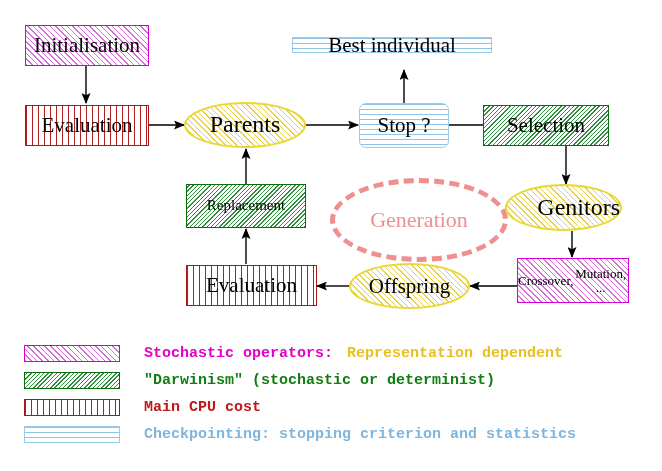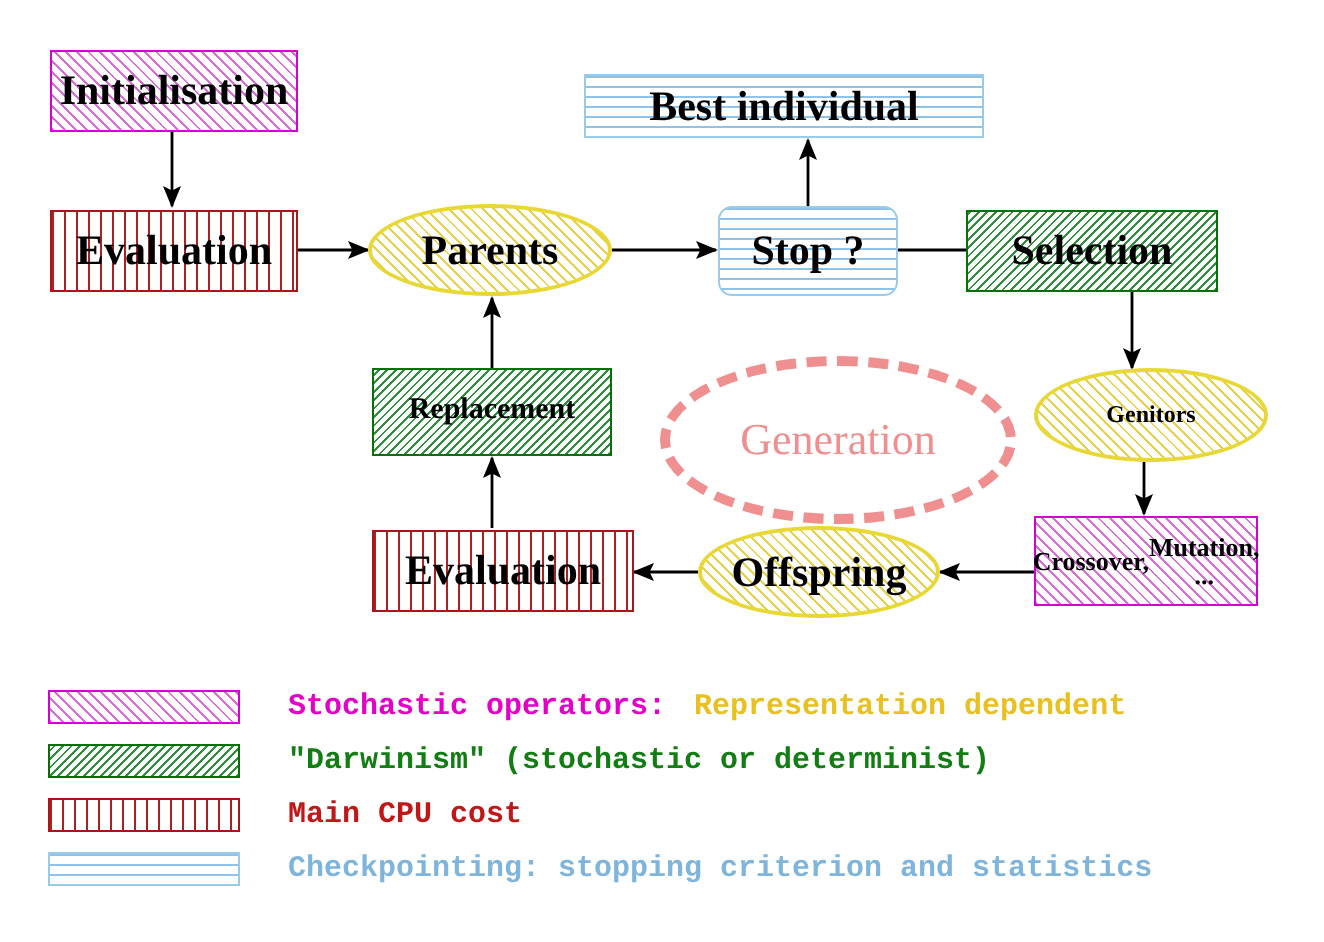--- a/index.html
+++ b/index.html
@@ -17,21 +17,20 @@
   .node{
     position:absolute;
     box-sizing:border-box;
     display:flex;
     align-items:center;
     justify-content:center;
     text-align:center;
     color:#000000;
     line-height:1.05;
     z-index:3;
-    font-weight:bold;
   }
   .node span{position:relative;z-index:4;}
 
   
   .hatch-magenta{
     background-color:#ffffff;
     background-image:repeating-linear-gradient(45deg,
         #d86fd8 0px, #d86fd8 1px, rgba(255,255,255,0) 1px, rgba(255,255,255,0) 4px);
     border:1px solid #d400d4;
   }
@@ -124,37 +123,37 @@
   </svg>
 
   <div class="node hatch-magenta" style="left:25px;top:25px;width:124px;height:41px;font-size:21px;">
     <span>Initialisation</span>
   </div>
 
   <div class="node hatch-red" style="left:25px;top:105px;width:124px;height:41px;font-size:21px;">
     <span>Evaluation</span>
   </div>
 
-  <div class="node hatch-yellow ellipse" style="left:184px;top:102px;width:122px;height:46px;font-size:21px;">
+  <div class="node hatch-yellow ellipse" style="left:184px;top:102px;width:122px;height:46px;font-size:24px;">
     <span>Parents</span>
   </div>
 
-  <div class="node hatch-blue" style="left:292px;top:37px;width:200px;height:32px;font-size:21px;">
+  <div class="node hatch-blue" style="left:292px;top:37px;width:200px;height:16px;font-size:21px;">
     <span>Best individual</span>
   </div>
 
   <div class="node hatch-blue rounded" style="left:359px;top:103px;width:90px;height:45px;font-size:21px;">
     <span>Stop ?</span>
   </div>
 
   <div class="node hatch-green" style="left:483px;top:105px;width:126px;height:41px;font-size:21px;">
     <span>Selection</span>
   </div>
 
-  <div class="node hatch-yellow ellipse" style="left:517px;top:184px;width:117px;height:47px;font-size:12px;">
+  <div class="node hatch-yellow ellipse" style="left:505px;top:184px;width:117px;height:47px;font-size:24px;justify-content:flex-end;">
     <span>Genitors</span>
   </div>
 
   <div class="node hatch-magenta" style="left:517px;top:258px;width:112px;height:45px;font-size:13px;">
     <span>Crossover,</span>
     <span>Mutation, ...</span>
   </div>
 
   <div class="node hatch-yellow ellipse" style="left:349px;top:263px;width:121px;height:46px;font-size:21px;">
     <span>Offspring</span>

